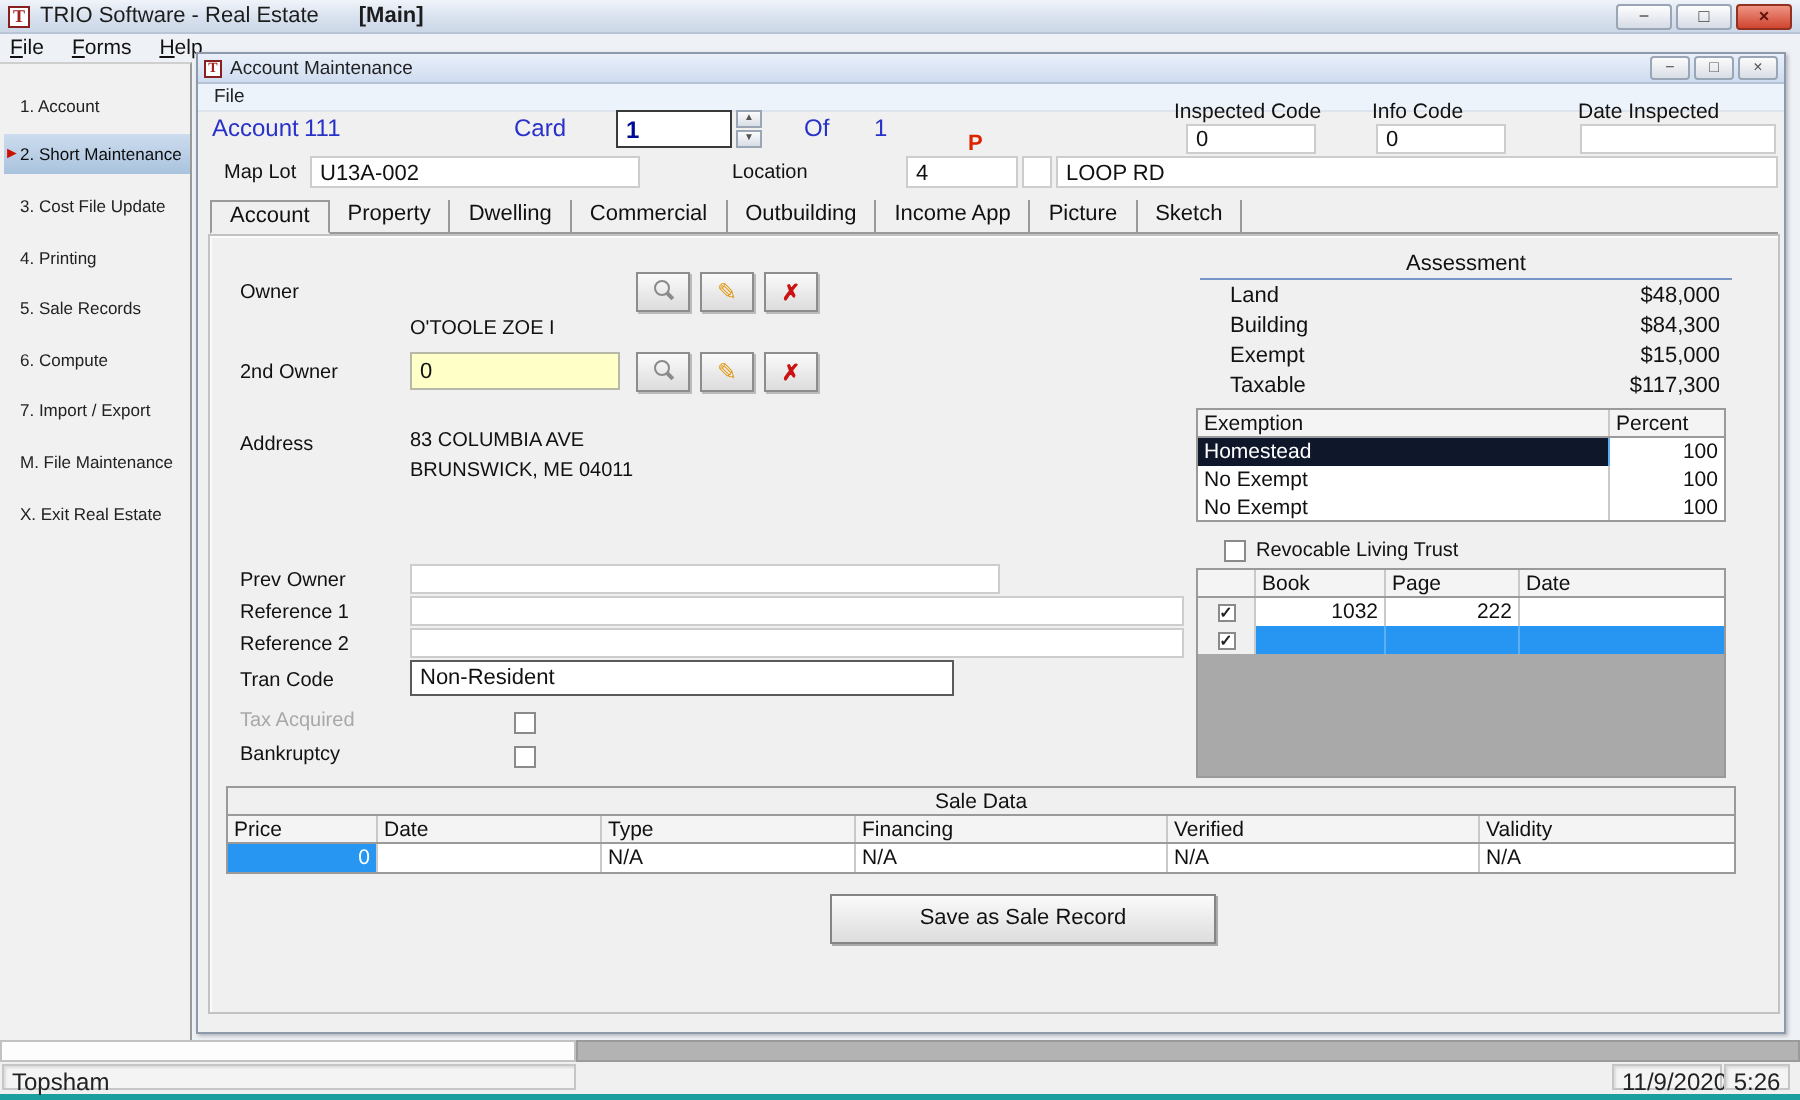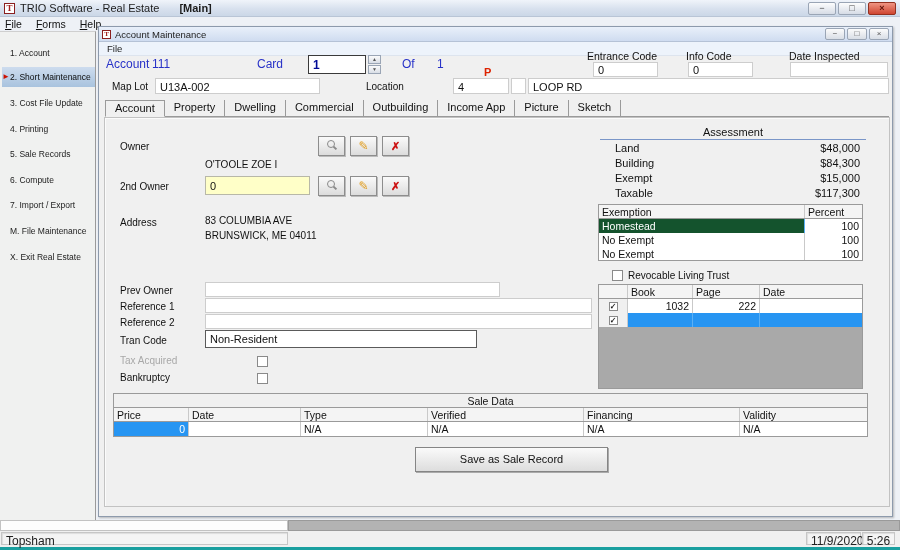--- a/index.html
+++ b/index.html
@@ -69,21 +69,21 @@
   
   .assess-title { font-size:11px; color:#111; text-align:center; border-bottom:1px solid #7a96c8; padding-bottom:1px; }
   .assess-lbl { font-size:11px; color:#111; }
   .assess-val { font-size:11px; color:#111; text-align:right; }
 
   
   .grid { border:1px solid #9a9a9a; background:#fff; font-size:10.5px; color:#111; }
   .grow { display:flex; height:14px; line-height:14px; }
   .grow.head { background:#f4f4f4; border-bottom:1px solid #9a9a9a; }
   .gcell { padding:0 3px; overflow:hidden; white-space:nowrap; border-right:1px solid #c9c9c9; }
-  .grow.sel { background:#14532d; color:#fff; }
+  .grow.sel { background:#0f172a; color:#fff; }
   .num { text-align:right; }
 
   .deed-fill { background:#a9a9a9; }
 
   
   .sale-title { height:14px; line-height:14px; text-align:center; font-size:10.5px; background:#f0f0f0; border-bottom:1px solid #9a9a9a; }
   .sale-head { background:#f4f4f4; border-bottom:1px solid #9a9a9a; }
   .price-sel { background:#2795f2; color:#fff; text-align:right; }
 
   .save-btn { left:415px; top:447px; width:193px; height:25px; border:1px solid #858585; background:linear-gradient(#fafafa,#ddd); box-shadow:1px 1px 0 #aaa; font-size:11px; color:#111; text-align:center; line-height:23px; }
@@ -149,21 +149,21 @@
   <span class="abs blue lbl12" style="left:106px;top:57px">Account</span>
   <span class="abs blue lbl12" style="left:152px;top:57px">111</span>
   <span class="abs blue lbl12" style="left:257px;top:57px">Card</span>
   <div class="abs card-input" style="left:308px;top:55px;width:58px;height:19px">1</div>
   <div class="abs spin" style="left:368px;top:55px">▲</div>
   <div class="abs spin" style="left:368px;top:65px">▼</div>
   <span class="abs blue lbl12" style="left:402px;top:57px">Of</span>
   <span class="abs blue lbl12" style="left:437px;top:57px">1</span>
   <span class="abs p-flag" style="left:484px;top:66px">P</span>
 
-  <span class="abs lbl" style="left:587px;top:50px;font-size:10.5px">Entrance Code</span>
+  <span class="abs lbl" style="left:587px;top:50px;font-size:10.5px">Inspected Code</span>
   <div class="abs field" style="left:593px;top:62px;width:65px;height:15px;padding-top:1px">0</div>
   <span class="abs lbl" style="left:686px;top:50px;font-size:10.5px">Info Code</span>
   <div class="abs field" style="left:688px;top:62px;width:65px;height:15px;padding-top:1px">0</div>
   <span class="abs lbl" style="left:789px;top:50px;font-size:10.5px">Date Inspected</span>
   <div class="abs field" style="left:790px;top:62px;width:98px;height:15px;padding-top:1px"></div>
 
   <span class="abs lbl" style="left:112px;top:81px">Map  Lot</span>
   <div class="abs field" style="left:155px;top:78px;width:165px;height:16px">U13A-002</div>
   <span class="abs lbl" style="left:366px;top:81px">Location</span>
   <div class="abs field" style="left:453px;top:78px;width:56px;height:16px">4</div>
@@ -270,22 +270,22 @@
     </div>
     <div class="deed-fill" style="height:61px"></div>
   </div>
 
   <div class="abs grid" style="left:113px;top:393px;width:755px;background:#f0f0f0">
     <div class="sale-title">Sale Data</div>
     <div class="grow sale-head">
       <div class="gcell" style="width:75px">Price</div>
       <div class="gcell" style="width:112px">Date</div>
       <div class="gcell" style="width:127px">Type</div>
+      <div class="gcell" style="width:156px">Financing</div>
       <div class="gcell" style="width:156px">Verified</div>
-      <div class="gcell" style="width:156px">Financing</div>
       <div class="gcell" style="flex:1;border-right:none">Validity</div>
     </div>
     <div class="grow" style="background:#fff">
       <div class="gcell price-sel" style="width:75px">0</div>
       <div class="gcell" style="width:112px"></div>
       <div class="gcell" style="width:127px">N/A</div>
       <div class="gcell" style="width:156px">N/A</div>
       <div class="gcell" style="width:156px">N/A</div>
       <div class="gcell" style="flex:1;border-right:none">N/A</div>
     </div>

